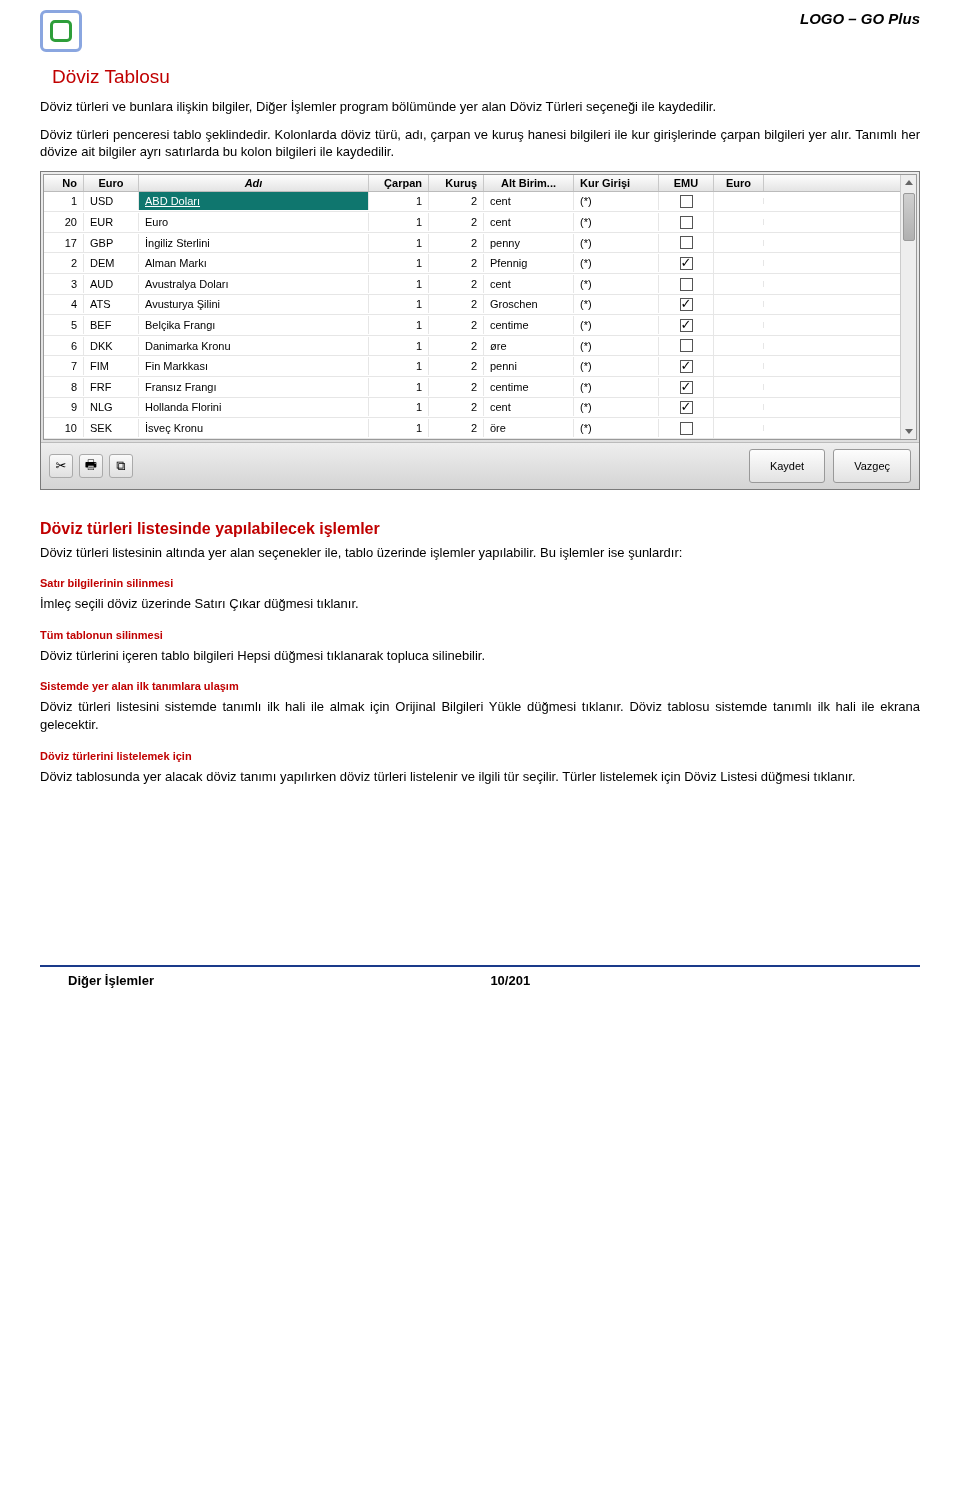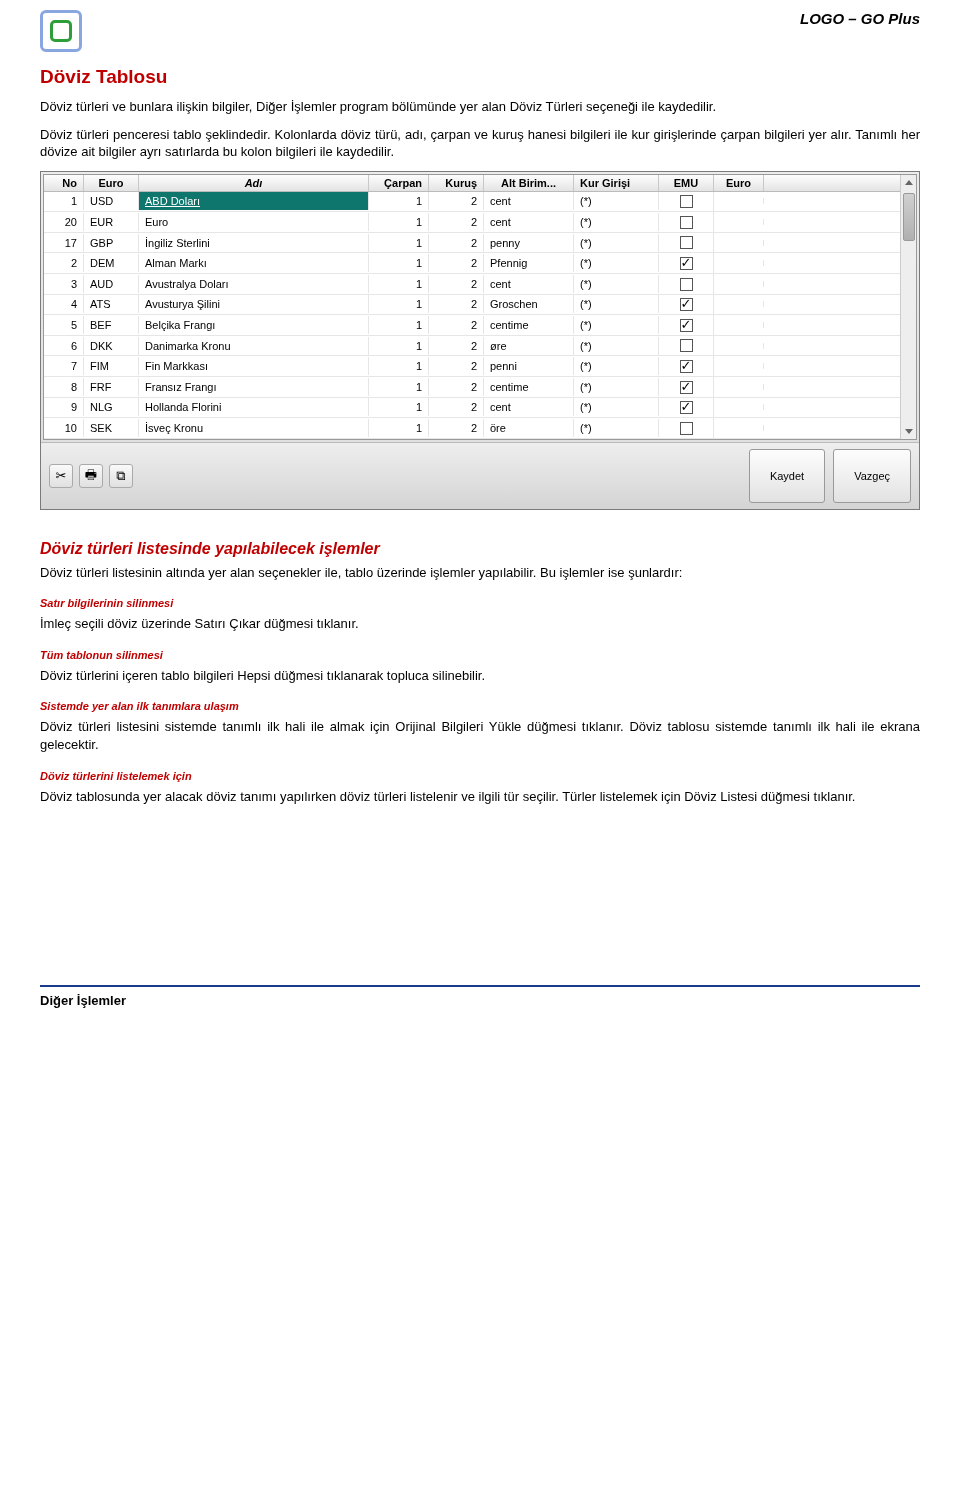--- a/index.html
+++ b/index.html
@@ -31,22 +31,22 @@
     border-radius: 5px;
   }
   .brand {
     font-weight: bold;
     font-style: italic;
     font-size: 15px;
   }
   h1.title {
     color: #c00000;
     font-size: 19px;
-    font-weight: bold;
-    margin: 14px 0 10px 0;
+    font-weight: normal;
+    margin: 14px 0 10px 12px;
   }
   p.body {
     font-size: 13px;
     line-height: 1.35;
     margin-bottom: 10px;
     text-align: justify;
   }
   
   .app-window {
     border: 1px solid #7a7a7a;
@@ -155,41 +155,40 @@
     border: 1px solid #aaa;
     border-radius: 3px;
     display: flex; align-items: center; justify-content: center;
     font-size: 13px;
   }
   .tb-right { display: flex; gap: 8px; }
   .btn {
     background: linear-gradient(#fdfdfd, #e2e2e2);
     border: 1px solid #999;
     border-radius: 3px;
-    padding: 20px 20px;
+    padding: 10px 20px;
     font-size: 11px;
   }
   
   .section-title {
     color: #c00000;
     font-weight: bold;
     margin: 16px 0 6px 0;
-    font-style: italic;
   }
   .st-lg { font-size: 16px; }
   .st-md { font-size: 11px; }
   .footer {
     border-top: 2px solid #1a3a8a;
     margin-top: 180px;
     padding-top: 6px;
     display: flex;
     font-weight: bold;
     font-size: 13px;
   }
-  .footer .fl { flex: 0 0 48%; }
+  .footer .fl { flex: 0 0 48%; margin-left: 28px; }
   .footer .fp { flex: 0 0 52%; }
 </style>
 </head>
 <body>
 
 <div class="header-row">
   <div class="logo-box">
     <div class="logo-inner"></div>
   </div>
   <span class="brand">LOGO – GO Plus</span>
@@ -373,13 +372,14 @@
 <p class="body">Döviz türlerini içeren tablo bilgileri Hepsi düğmesi tıklanarak topluca silinebilir.</p>
 
 <div class="section-title st-md">Sistemde yer alan ilk tanımlara ulaşım</div>
 <p class="body">Döviz türleri listesini sistemde tanımlı ilk hali ile almak için Orijinal Bilgileri Yükle düğmesi tıklanır. Döviz tablosu sistemde tanımlı ilk hali ile ekrana gelecektir.</p>
 
 <div class="section-title st-md">Döviz türlerini listelemek için</div>
 <p class="body">Döviz tablosunda yer alacak döviz tanımı yapılırken döviz türleri listelenir ve ilgili tür seçilir. Türler listelemek için Döviz Listesi düğmesi tıklanır.</p>
 
 <div class="footer">
   <span class="fl">Diğer İşlemler</span>
+  <span class="fp">10/201</span>
 </div>
 
 </body></html>

